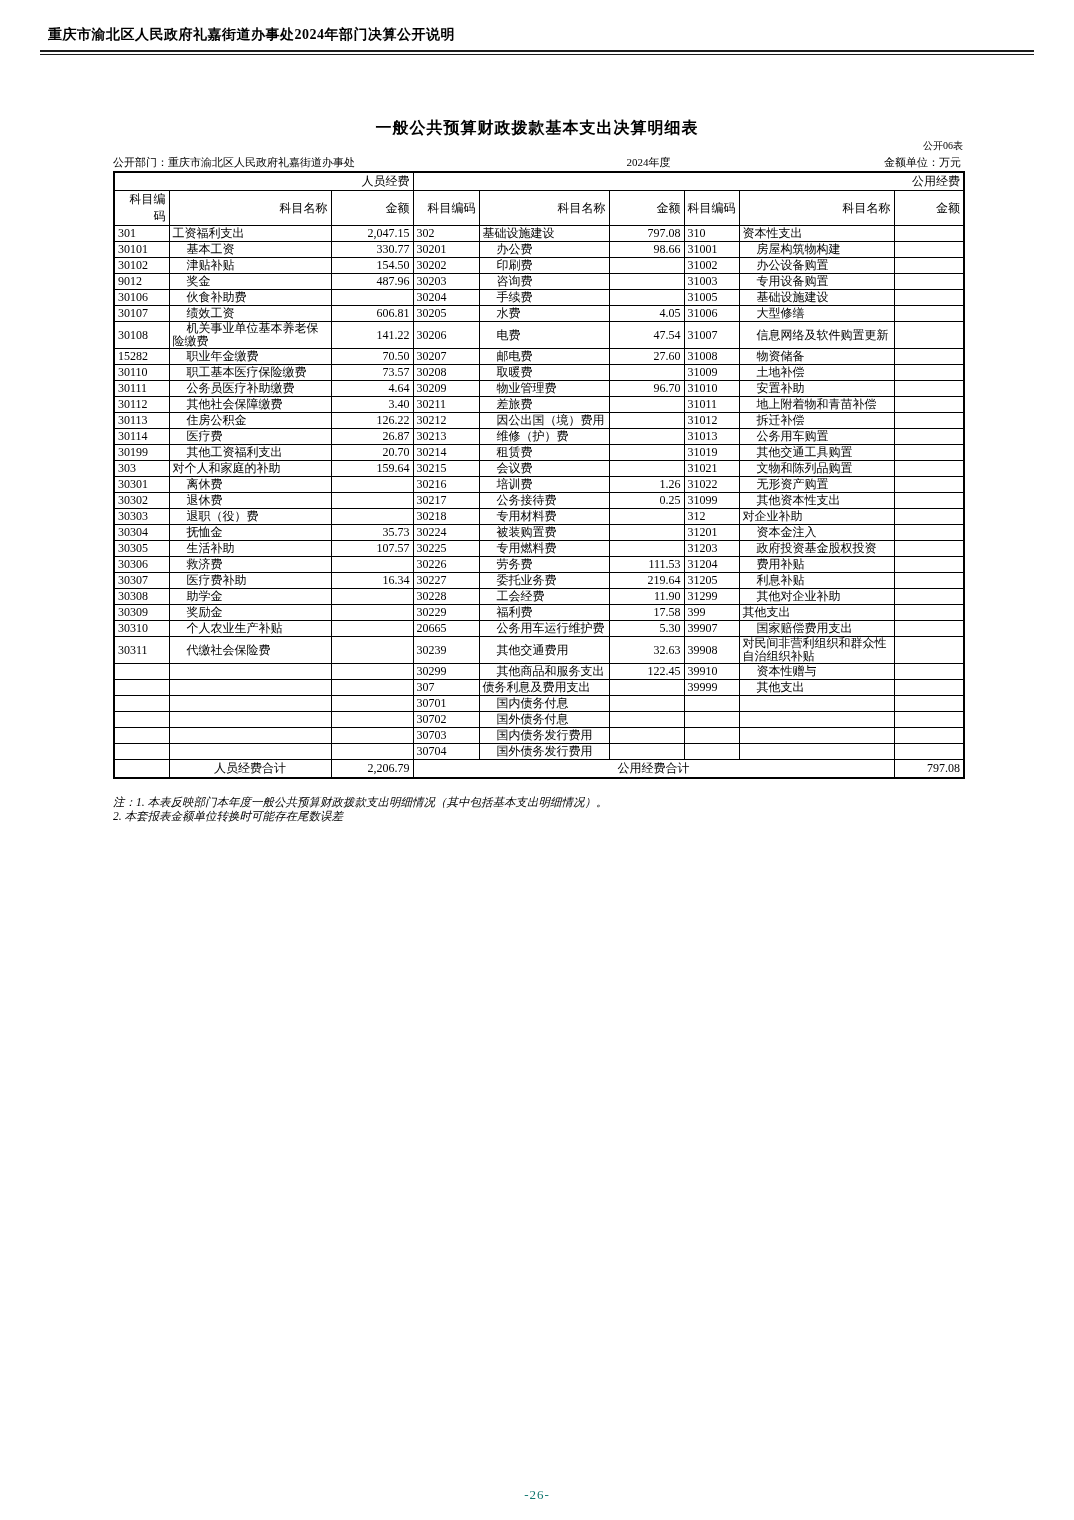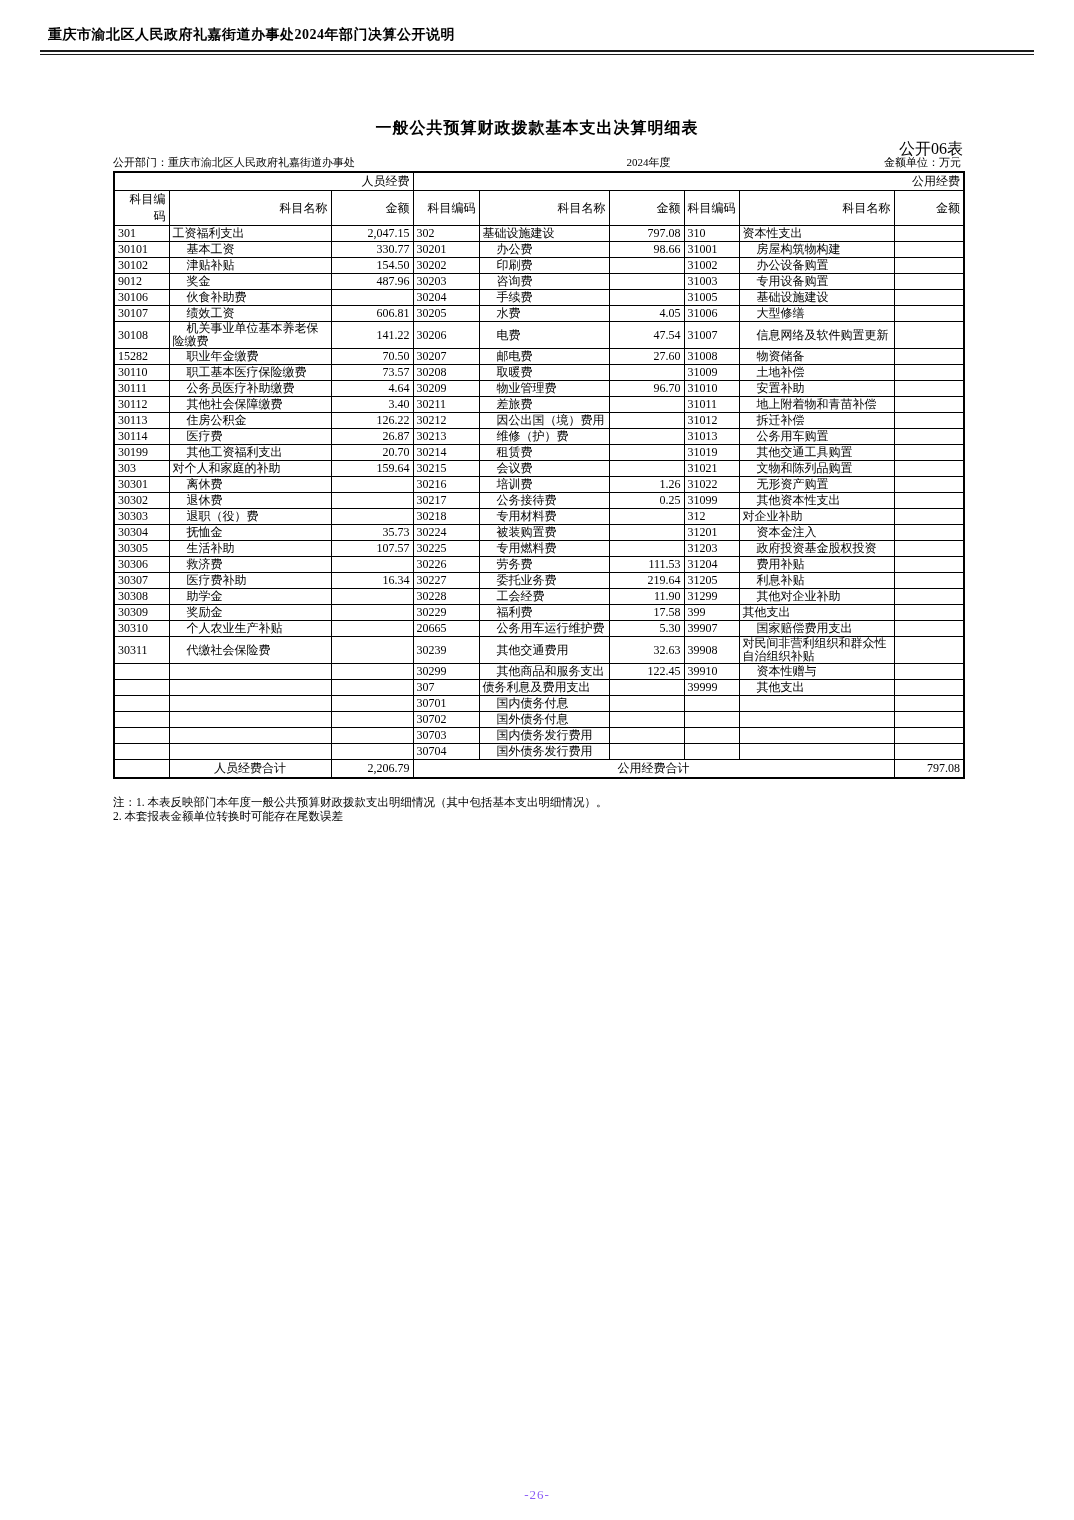--- a/index.html
+++ b/index.html
@@ -12,21 +12,21 @@
 
   
   .doc-header { position: absolute; top: 26px; left: 40px; right: 40px; }
   .doc-header .txt { font-size: 14px; font-weight: bold; letter-spacing: 0.5px; padding-left: 8px; }
   .rule-thick { height: 2px; background: #1c1c1c; margin-top: 6px; }
   .rule-thin  { height: 1px; background: #1c1c1c; margin-top: 2px; }
 
   
   .tbl-title { position: absolute; top: 118px; left: 0; width: 100%; text-align: center;
                font-size: 16px; font-weight: bold; letter-spacing: 1px; }
-  .sheet-label { position: absolute; top: 139px; right: 111px; font-size: 16px; }
+  .sheet-label { position: absolute; top: 139px; right: 111px; font-size: 10px; }
   .meta-row { position: absolute; top: 155px; left: 113px; width: 850px; height: 15px; font-size: 11px; }
   .meta-left  { position: absolute; left: 0; top: 0; }
   .meta-center{ position: absolute; left: 63%; top: 0; transform: translateX(-50%); }
   .meta-right { position: absolute; right: 2px; top: 0; }
 
   
   table.budget { position: absolute; top: 171px; left: 113px; width: 850px;
                  border-collapse: collapse; table-layout: fixed;
                  border: 2px solid #000; font-size: 12px; }
   table.budget th, table.budget td { border: 1px solid #000; padding: 0 3px; overflow: hidden; }
@@ -35,23 +35,23 @@
   tr.col-hdr th { height: 35px; }
   tbody td { height: 16px; line-height: 13px; vertical-align: middle; }
   td.code { text-align: left; }
   td.name { text-align: left; }
   td.name.ind { text-indent: 14px; }
   td.amt { text-align: right; }
   tr.totals td { height: 17px; }
   .t-label { text-align: center; }
 
   
-  .notes { position: absolute; top: 795px; left: 113px; width: 860px; font-size: 11.5px; line-height: 14px; }
+  .notes { position: absolute; top: 795px; left: 113px; width: 860px; font-size: 11.5px; line-height: 14px; font-style: italic; }
   .page-num { position: absolute; top: 1487px; left: 0; width: 100%; text-align: center;
-              font-size: 13px; color: #8b5cf6; letter-spacing: 1px; }
+              font-size: 13px; color: #0f766e; letter-spacing: 1px; }
 </style>
 </head>
 <body>
 
 <div class="page">
 
   <div class="doc-header">
     <div class="txt">重庆市渝北区人民政府礼嘉街道办事处2024年部门决算公开说明</div>
     <div class="rule-thick"></div>
     <div class="rule-thin"></div>

